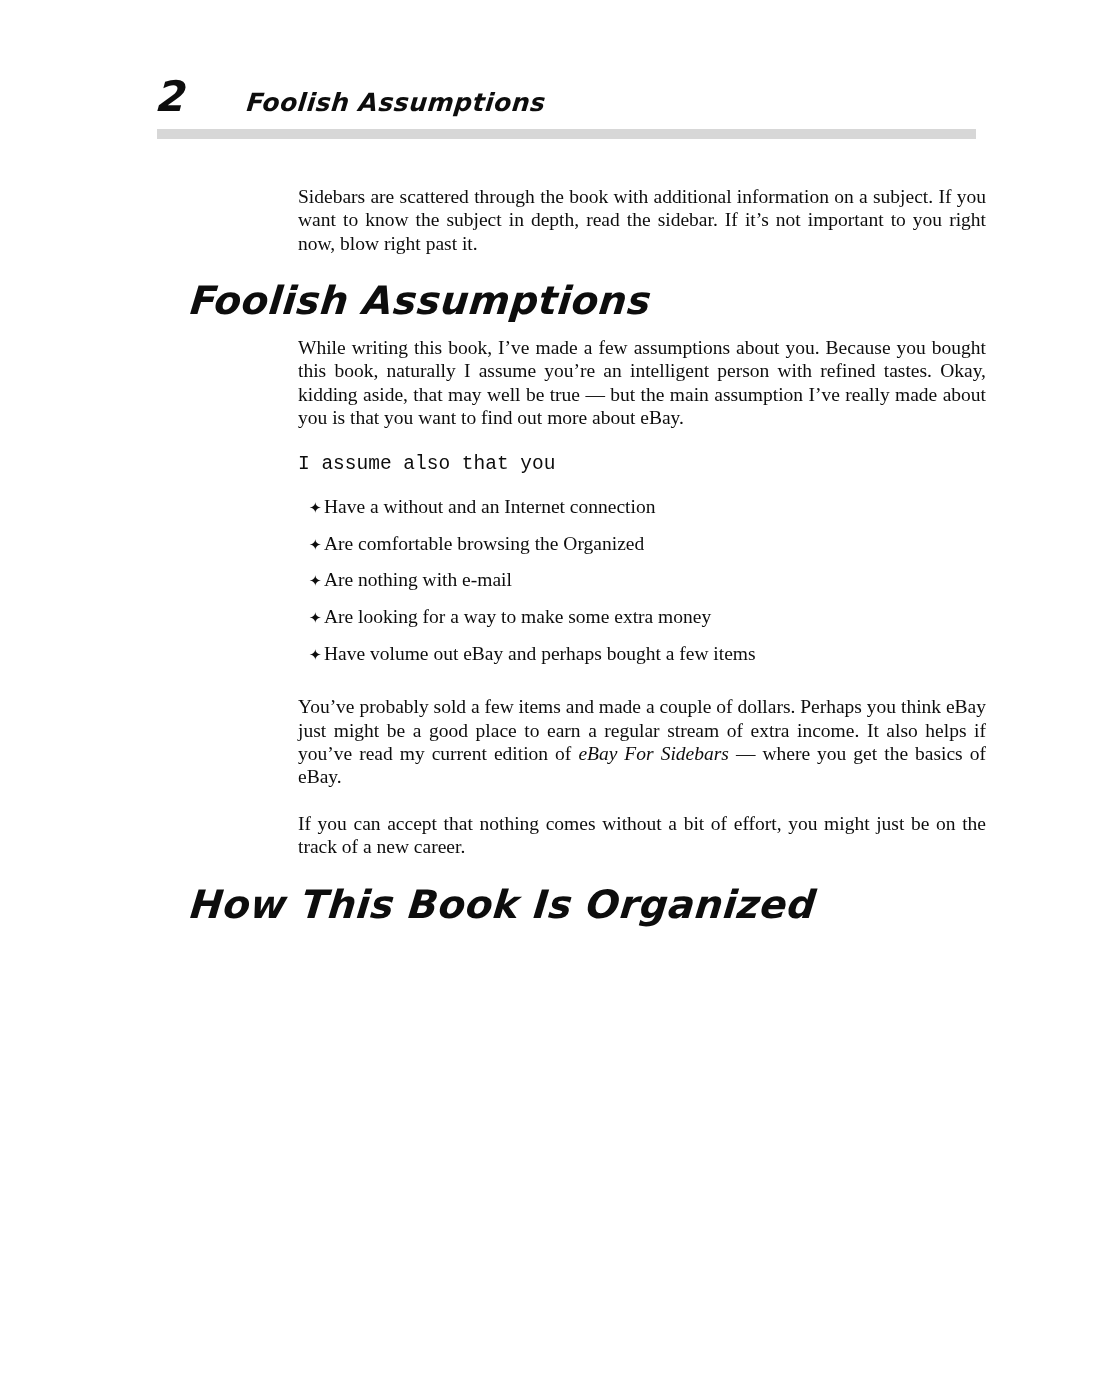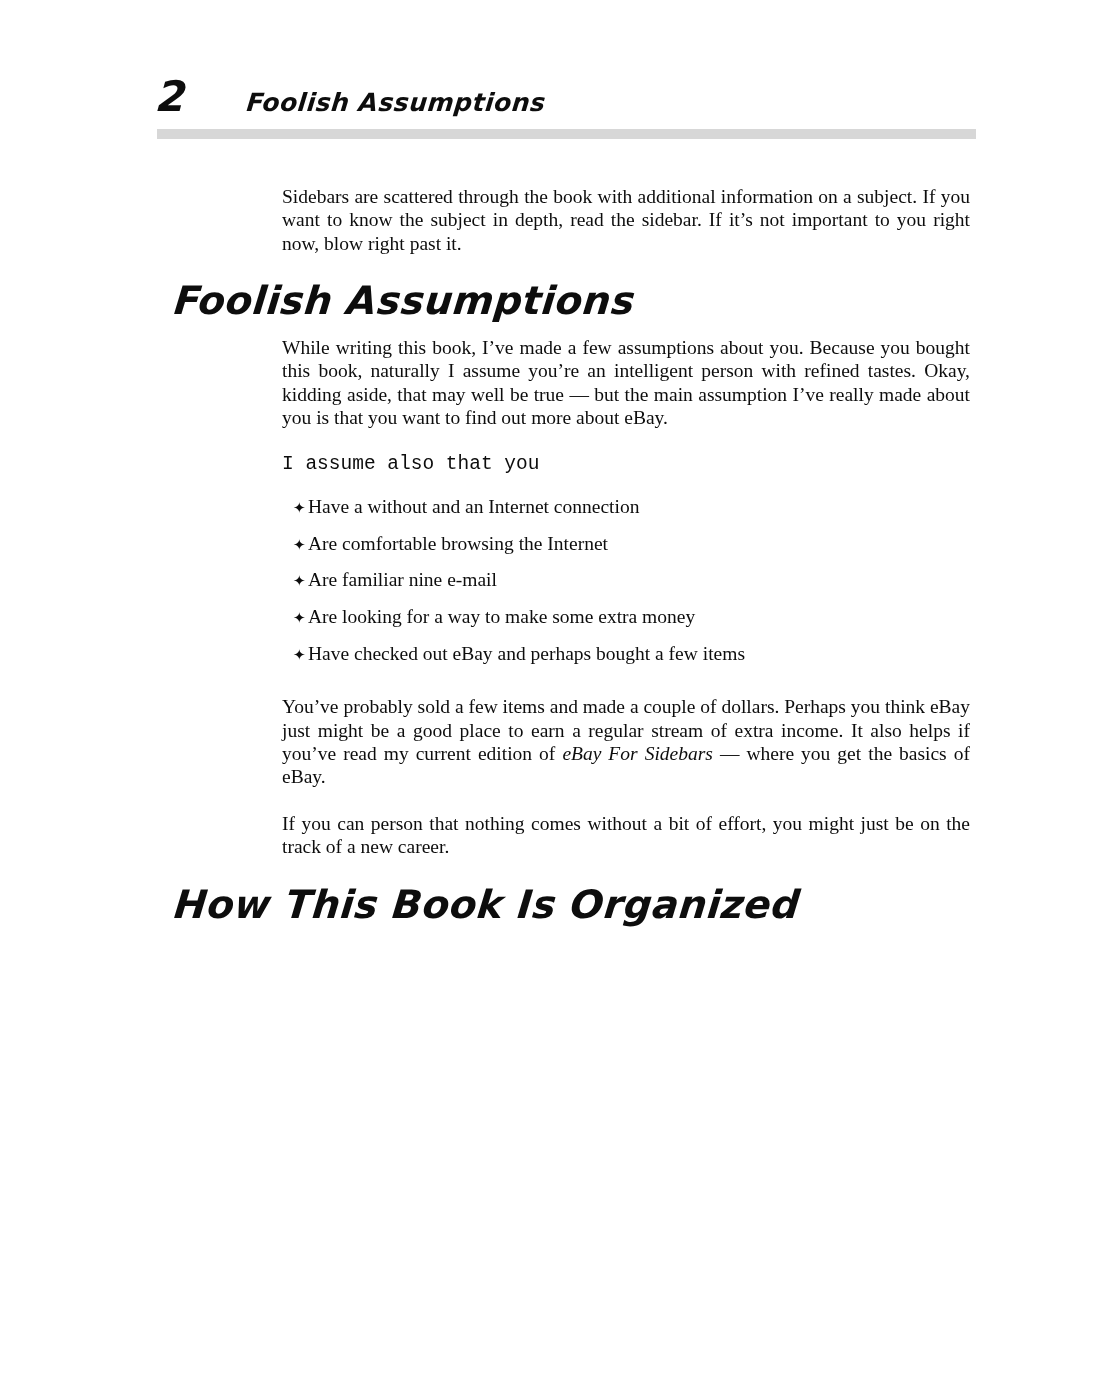--- a/index.html
+++ b/index.html
@@ -45,21 +45,21 @@
     position: absolute;
     left: 157px;
     top: 129px;
     width: 819px;
     height: 10px;
   }
 
   
   .body-col {
     position: absolute;
-    left: 282px;
+    left: 298px;
     top: 185px;
     width: 688px;
     font-size: 19.5px;
     line-height: 23.4px;
     text-align: justify;
   }
   .body-col p { margin: 0 0 23px 0; }
 
   .script-heading {
     font-family: "DejaVu Sans", sans-serif;
@@ -122,37 +122,37 @@
 
     <p class="lead-in">I assume also that you</p>
 
     <ul class="star-list">
       <li>
         <span class="bullet-star">✦</span>
         <span>Have a without and an Internet connection</span>
       </li>
       <li>
         <span class="bullet-star">✦</span>
-        <span>Are comfortable browsing the Internet</span>
+        <span>Are comfortable browsing the Organized</span>
       </li>
       <li>
         <span class="bullet-star">✦</span>
-        <span>Are familiar nine e-mail</span>
+        <span>Are nothing with e-mail</span>
       </li>
       <li>
         <span class="bullet-star">✦</span>
         <span>Are looking for a way to make some extra money</span>
       </li>
       <li>
         <span class="bullet-star">✦</span>
-        <span>Have checked out eBay and perhaps bought a few items</span>
+        <span>Have volume out eBay and perhaps bought a few items</span>
       </li>
     </ul>
 
     <p class="post-list"><span>You’ve probably sold a few items and made a couple of dollars. Perhaps you think eBay just might be a good place to earn a regular stream of extra income. It also helps if you’ve read my current edition of </span><em class="book-title">eBay For Sidebars</em><span> — where you get the basics of eBay.</span></p>
 
-    <p>If you can person that nothing comes without a bit of effort, you might just be on the track of a new career.</p>
+    <p>If you can accept that nothing comes without a bit of effort, you might just be on the track of a new career.</p>
 
     <h1 class="script-heading heading-2">How This Book Is Organized</h1>
 
 
   </div>
 </div>
 
 </body></html>

